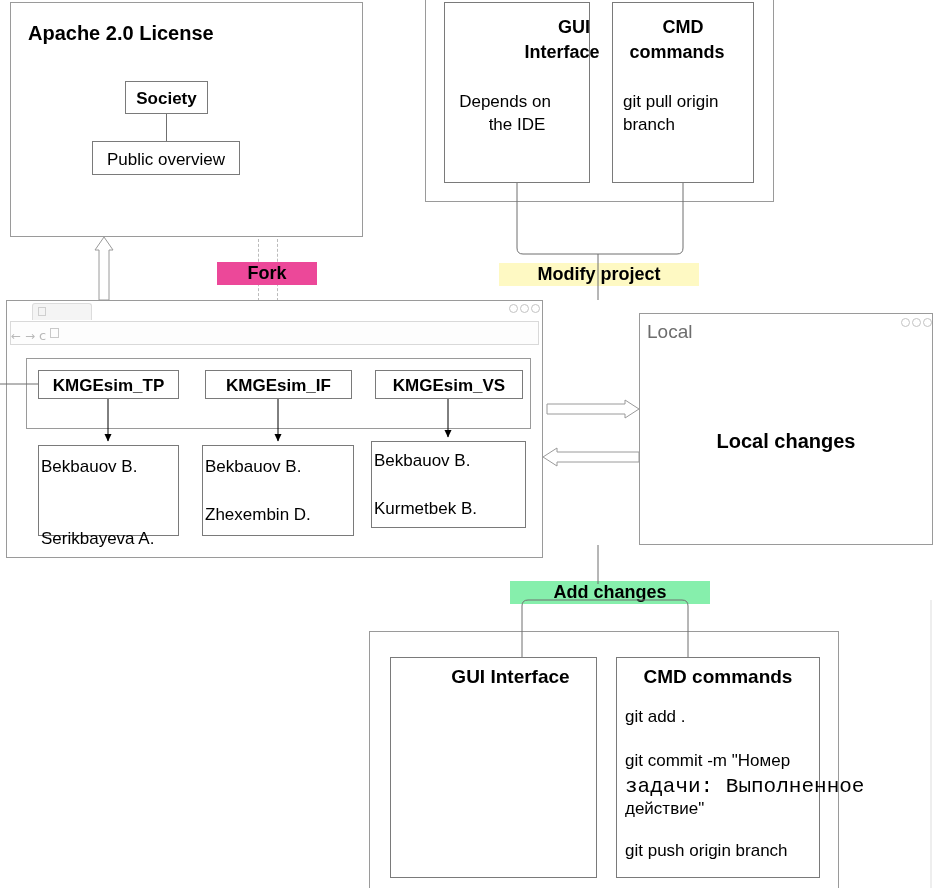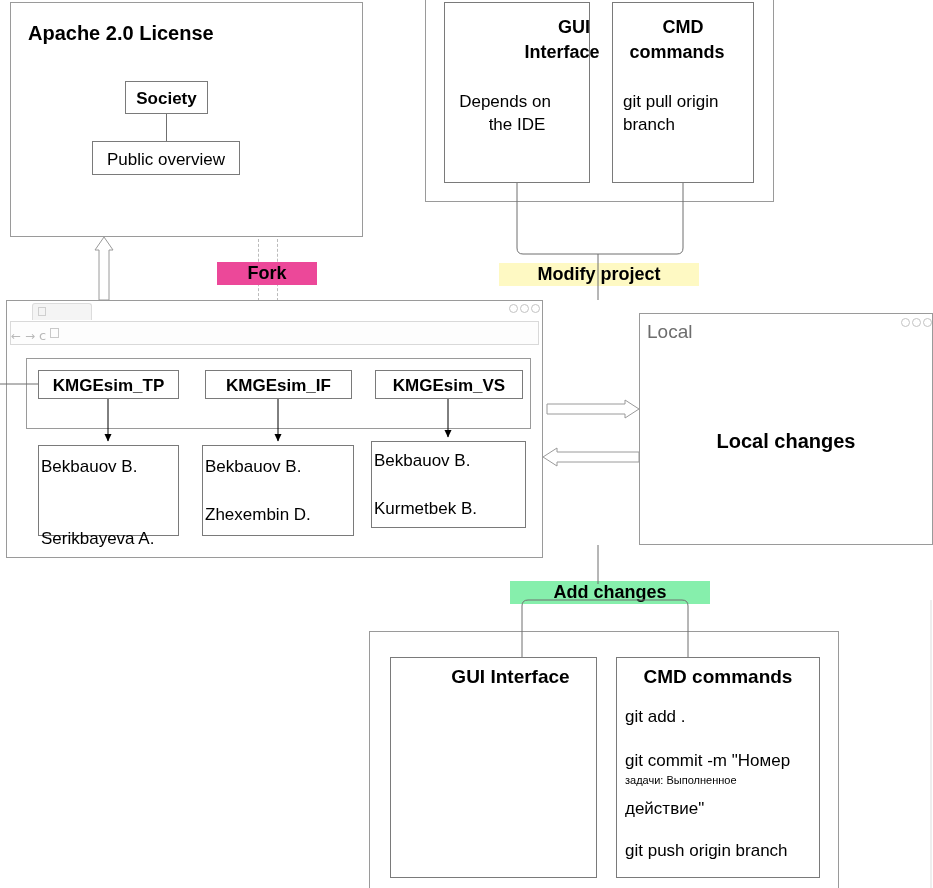--- a/index.html
+++ b/index.html
@@ -190,21 +190,21 @@
 
   <div class="box" style="left:369px; top:631px; width:470px; height:262px;"></div>
 
   <div class="boxd" style="left:390px; top:657px; width:207px; height:221px;"></div>
   <div class="lbl bold ctr" style="left:390px; top:665px; width:241px; font-size:19px;">GUI Interface</div>
 
   <div class="boxd" style="left:616px; top:657px; width:204px; height:221px;"></div>
   <div class="lbl bold ctr" style="left:616px; top:665px; width:204px; font-size:19px;">CMD commands</div>
   <div class="lbl" style="left:625px; top:706px; font-size:17px;">git add .</div>
   <div class="lbl" style="left:625px; top:750px; font-size:17px;">git commit -m "Номер</div>
-  <div class="lbl" style="left:625px; top:774px; font-size:11px;">задачи: Выполненное</div>
+  <div class="lbl" style="left:625px; top:774px; font-size:21px;font-family:Liberation Mono, monospace;">задачи: Выполненное</div>
   <div class="lbl" style="left:625px; top:798px; font-size:17px;">действие"</div>
   <div class="lbl" style="left:625px; top:840px; font-size:17px;">git push origin branch</div>
 
   <svg class="ov" viewBox="0 0 933 888">
     <defs>
       <marker id="ahead" markerWidth="9" markerHeight="9" refX="7" refY="4.5" orient="auto" markerUnits="userSpaceOnUse">
         <path d="M0,1 L7.5,4.5 L0,8 z" fill="#000000"></path>
       </marker>
     </defs>
 

